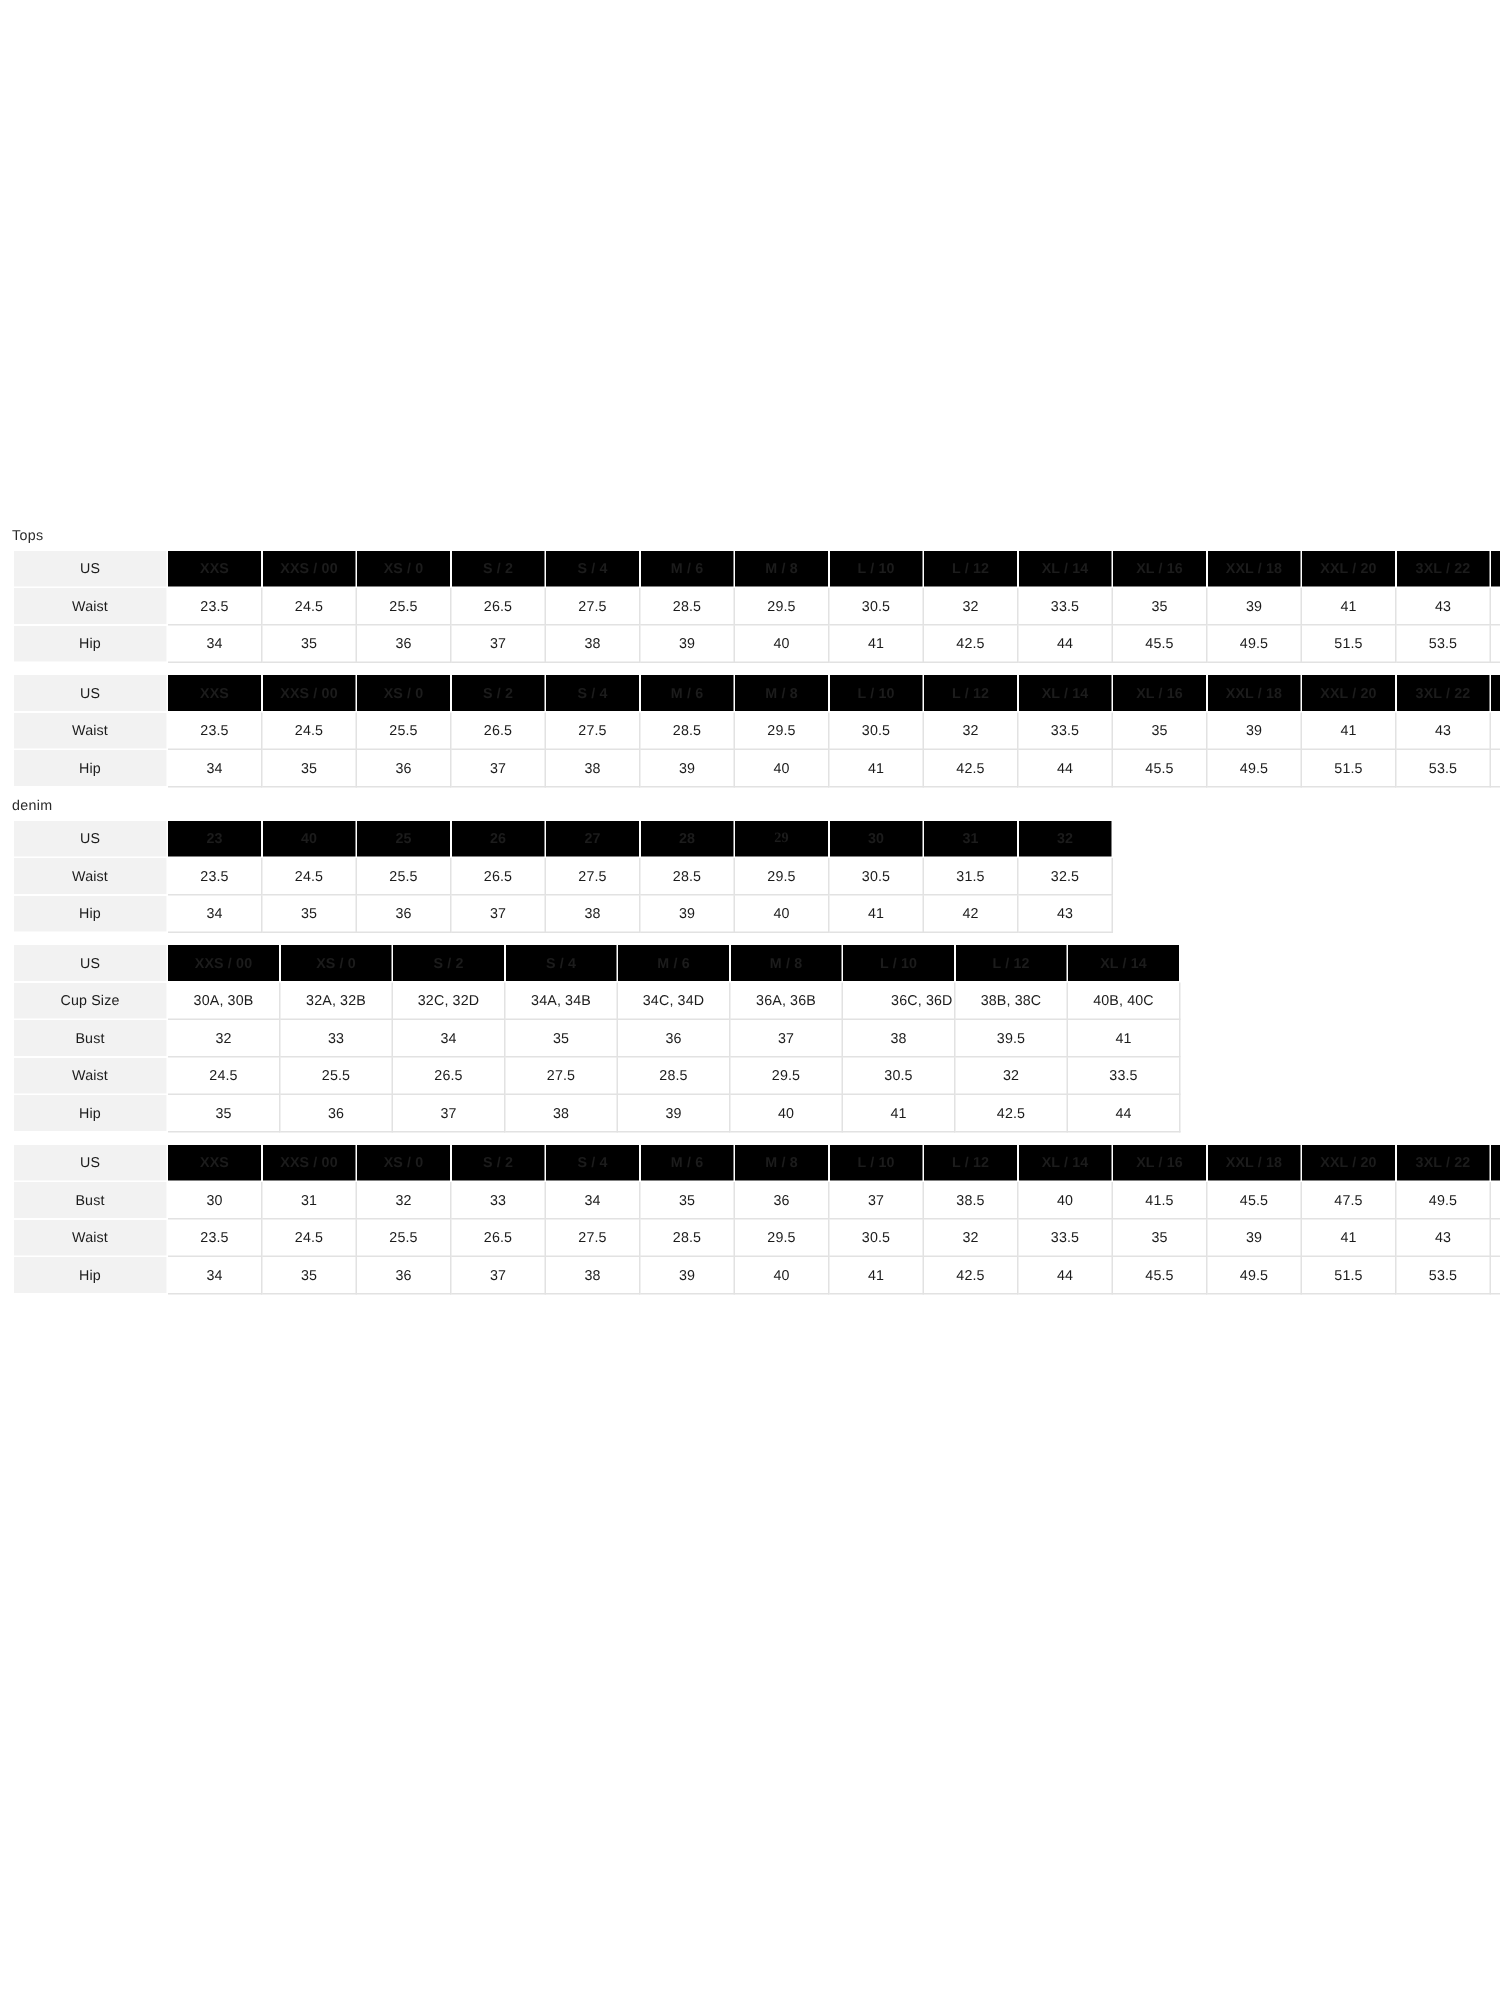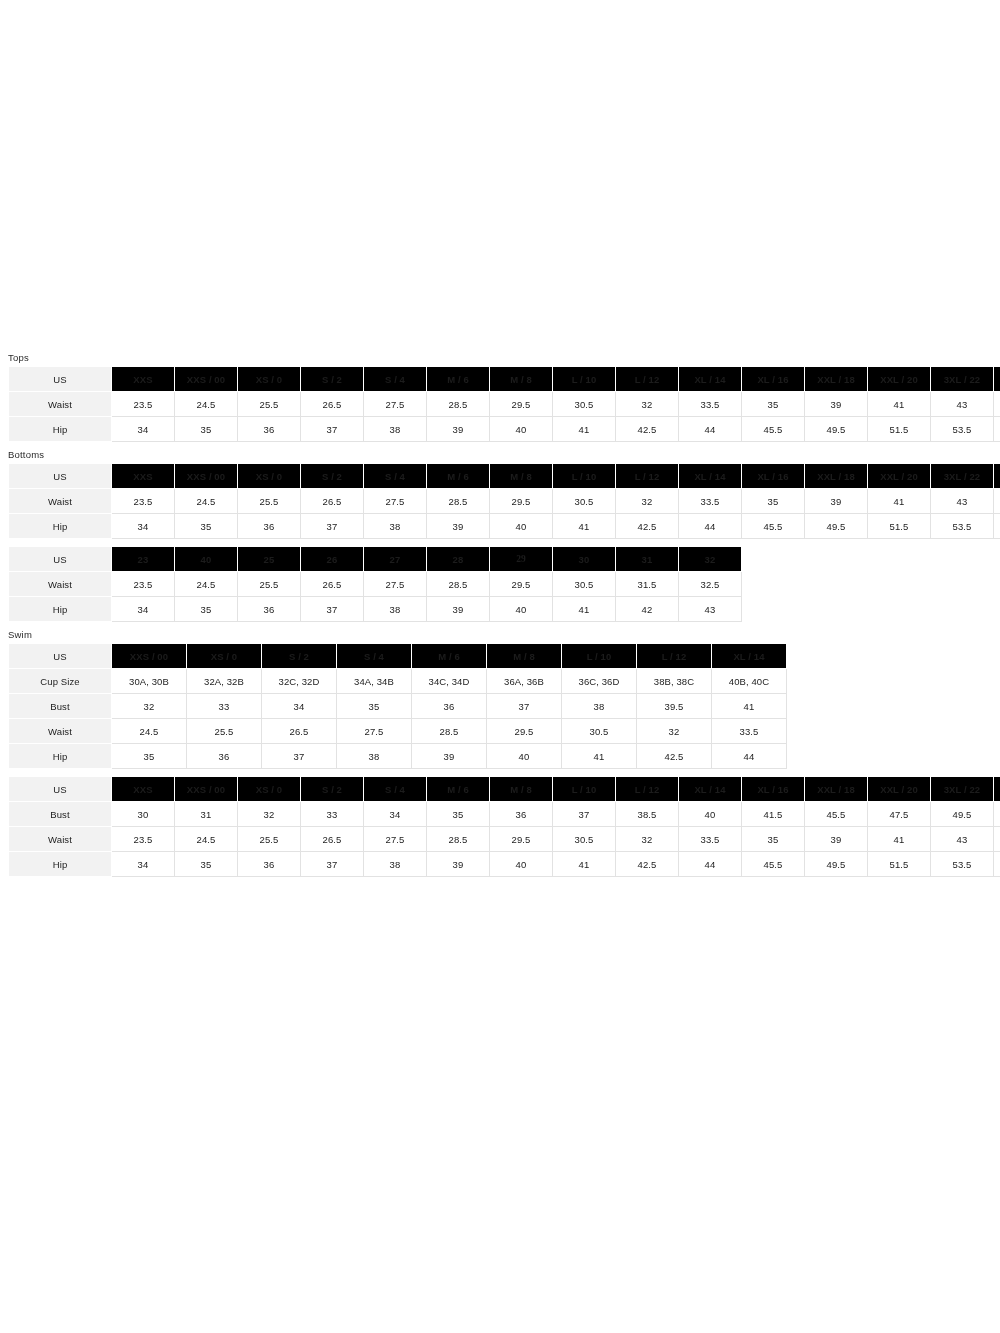--- a/index.html
+++ b/index.html
@@ -146,21 +146,20 @@
                 <td class="datacell" style="width: 60px;">45.5</td>
                 <td class="datacell" style="width: 60px;">49.5</td>
                 <td class="datacell" style="width: 60px;">51.5</td>
                 <td class="datacell" style="width: 60px;">53.5</td>
                 <td class="datacell" style="width: 60px;">55.5</td>
               </tr>
             </tbody>
           </table>
         </div>
         <div class="section">
-          <div class="section-label">Bottoms</div>
           <table class="size-table" style="width: 1000px;">
             <tbody>
               <tr>
                 <td class="rowlabel">US</td>
                 <td class="hdrcell" style="width: 60px;">XXS</td>
                 <td class="hdrcell" style="width: 60px;">XXS / 00</td>
                 <td class="hdrcell" style="width: 60px;">XS / 0</td>
                 <td class="hdrcell" style="width: 60px;">S / 2</td>
                 <td class="hdrcell" style="width: 60px;">S / 4</td>
                 <td class="hdrcell" style="width: 60px;">M / 6</td>
@@ -207,20 +206,21 @@
                 <td class="datacell" style="width: 60px;">45.5</td>
                 <td class="datacell" style="width: 60px;">49.5</td>
                 <td class="datacell" style="width: 60px;">51.5</td>
                 <td class="datacell" style="width: 60px;">53.5</td>
                 <td class="datacell" style="width: 60px;">55.5</td>
               </tr>
             </tbody>
           </table>
         </div>
         <div class="section">
+          <div class="section-label">denim</div>
           <table class="size-table" style="width: 700px;">
             <tbody>
               <tr>
                 <td class="rowlabel">US</td>
                 <td class="hdrcell" style="width: 60px;">23</td>
                 <td class="hdrcell" style="width: 60px;">40</td>
                 <td class="hdrcell" style="width: 60px;">25</td>
                 <td class="hdrcell" style="width: 60px;">26</td>
                 <td class="hdrcell" style="width: 60px;">27</td>
                 <td class="hdrcell" style="width: 60px;">28</td>
@@ -252,21 +252,20 @@
                 <td class="datacell" style="width: 60px;">39</td>
                 <td class="datacell" style="width: 60px;">40</td>
                 <td class="datacell" style="width: 60px;">41</td>
                 <td class="datacell" style="width: 60px;">42</td>
                 <td class="datacell" style="width: 60px;">43</td>
               </tr>
             </tbody>
           </table>
         </div>
         <div class="section">
-          <div class="section-label">Swim</div>
           <table class="size-table" style="width: 748px;">
             <tbody>
               <tr>
                 <td class="rowlabel">US</td>
                 <td class="hdrcell" style="width: 72px;">XXS / 00</td>
                 <td class="hdrcell" style="width: 72px;">XS / 0</td>
                 <td class="hdrcell" style="width: 72px;">S / 2</td>
                 <td class="hdrcell" style="width: 72px;">S / 4</td>
                 <td class="hdrcell" style="width: 72px;">M / 6</td>
                 <td class="hdrcell" style="width: 72px;">M / 8</td>
@@ -275,21 +274,21 @@
                 <td class="hdrcell" style="width: 72px;">XL / 14</td>
               </tr>
               <tr>
                 <td class="rowlabel">Cup Size</td>
                 <td class="datacell" style="width: 72px;">30A, 30B</td>
                 <td class="datacell" style="width: 72px;">32A, 32B</td>
                 <td class="datacell" style="width: 72px;">32C, 32D</td>
                 <td class="datacell" style="width: 72px;">34A, 34B</td>
                 <td class="datacell" style="width: 72px;">34C, 34D</td>
                 <td class="datacell" style="width: 72px;">36A, 36B</td>
-                <td class="datacell" style="width: 72px;">36C, 36D</td>
+                <td class="datacell" style="width: 72px; text-align: right;">36C, 36D</td>
                 <td class="datacell" style="width: 72px;">38B, 38C</td>
                 <td class="datacell" style="width: 72px;">40B, 40C</td>
               </tr>
               <tr>
                 <td class="rowlabel">Bust</td>
                 <td class="datacell" style="width: 72px;">32</td>
                 <td class="datacell" style="width: 72px;">33</td>
                 <td class="datacell" style="width: 72px;">34</td>
                 <td class="datacell" style="width: 72px;">35</td>
                 <td class="datacell" style="width: 72px;">36</td>

